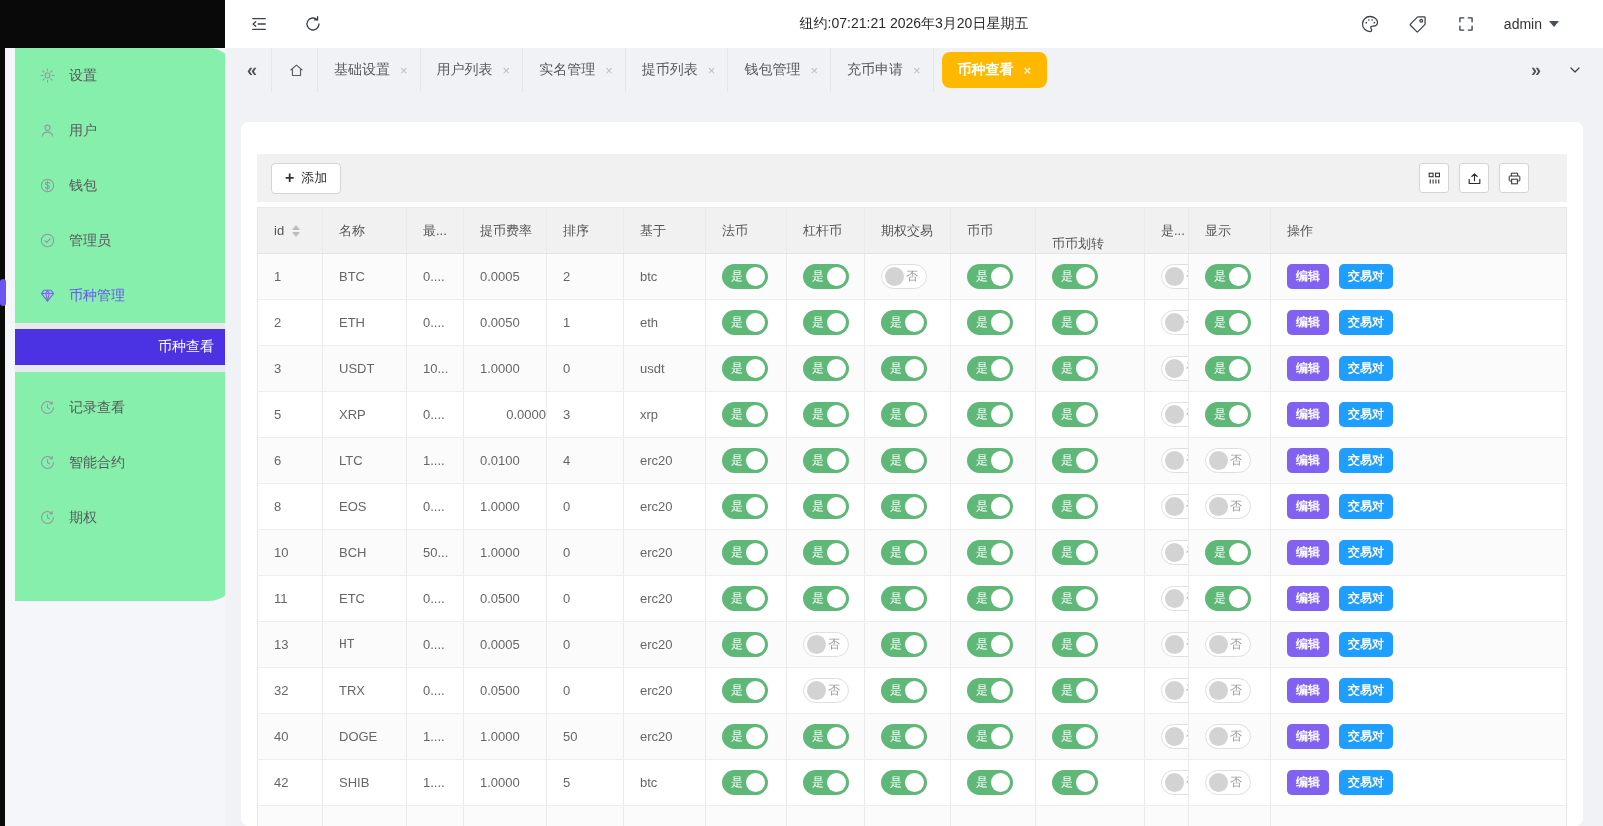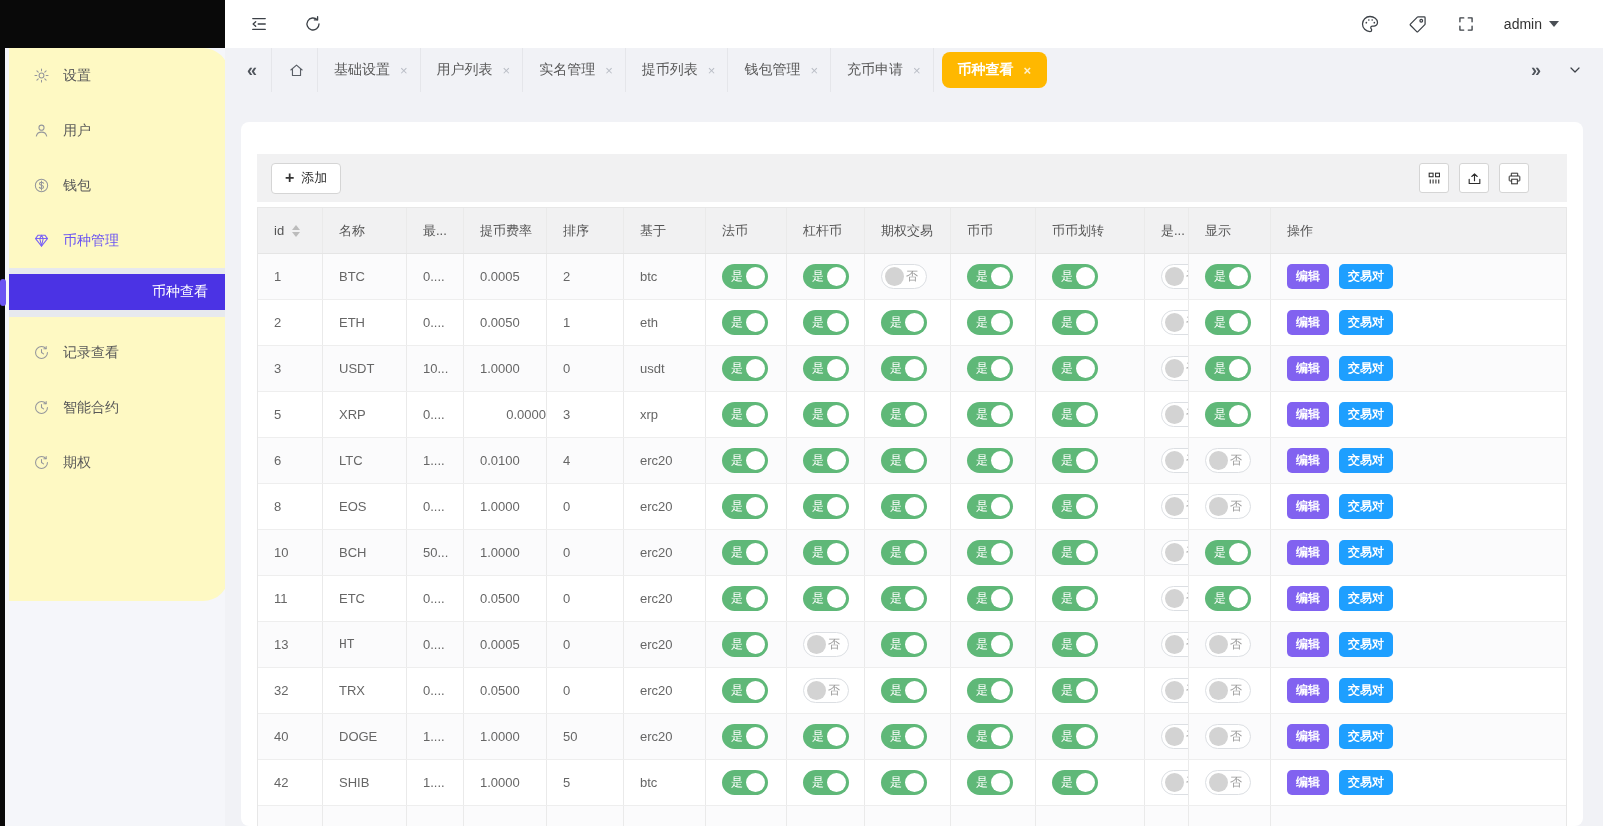--- a/index.html
+++ b/index.html
@@ -14,21 +14,21 @@
   .hicon { display:flex; align-items:center; color:#3c4147; cursor:pointer; }
   .hicon svg { width:20px; height:20px; }
   .hdr-right .gap { width:34px; }
   .clock { position:absolute; left:0; right:0; text-align:center; font-size:14px; color:#2b2b2b; pointer-events:none; }
   .right-icons { margin-left:auto; display:flex; align-items:center; gap:28px; }
   .user-menu { display:flex; align-items:center; gap:7px; font-size:14px; color:#333; cursor:pointer; }
   .caret-down { width:0; height:0; border-left:5px solid transparent; border-right:5px solid transparent; border-top:6px solid #4a4f55; }
 
   
   .sidebar-bg { position:absolute; left:5px; top:48px; width:220px; bottom:0; background:#f5f6fa; }
-  .side-panel { position:absolute; left:9px; top:48px; width:220px; height:553px; background:#fef9c3;
+  .side-panel { position:absolute; left:15px; top:48px; width:220px; height:553px; background:#86efac;
     border-radius:0 26px 26px 0; overflow:hidden; }
   .menu-item { height:55px; display:flex; align-items:center; padding-left:24px; gap:13px;
     font-size:14px; color:#595959; cursor:pointer; }
   .menu-item .mi { display:flex; color:#95979c; }
   .menu-item .mi svg { width:17px; height:17px; }
   .menu-item.parent-active { color:#6b54f2; }
   .menu-item.parent-active .mi { color:#7b63f5; }
   .submenu-wrap { height:49px; background:#e7e9ee; padding:6px 0 7px; }
   .menu-sub { height:36px; margin-left:-5px; width:225px; background:#4b33e4; color:#fff;
     display:flex; align-items:center; padding-left:148px; font-size:14px; cursor:pointer; }
@@ -105,20 +105,21 @@
         <path d="M4.5 5.5h15M11 12h8.5M4.5 18.5h15M8 9.3L5 12l3 2.7"></path>
         </svg>
     </span>
     <span class="gap"></span>
     <span class="hicon">
       <svg viewBox="0 0 24 24" fill="none" stroke="currentColor" stroke-width="1.6" stroke-linecap="round" stroke-linejoin="round">
         <path d="M19.2 12a7.2 7.2 0 1 1-2.1-5.1"></path>
           <path d="M17.5 3.3v3.8h-3.8"></path>
         </svg>
     </span>
+    <div class="clock">纽约:07:21:21 2026年3月20日星期五</div>
     <div class="right-icons">
       <span class="hicon">
         <svg viewBox="0 0 24 24" fill="none" stroke="currentColor" stroke-width="1.5" stroke-linecap="round" stroke-linejoin="round">
           <path d="M12 3a9 9 0 1 0 0 18c1.2 0 2-.8 2-1.9 0-.5-.2-1-.6-1.3-.3-.4-.5-.8-.5-1.3 0-1 .8-1.9 1.9-1.9H17a4.7 4.7 0 0 0 4-4.6C21 6.1 16.9 3 12 3Z"></path>
           <circle cx="7.6" cy="10.4" r="1" fill="currentColor" stroke="none"></circle>
             <circle cx="10.6" cy="7.2" r="1" fill="currentColor" stroke="none"></circle>
           <circle cx="14.6" cy="7.2" r="1" fill="currentColor" stroke="none"></circle>
             <circle cx="17.2" cy="10.4" r="1" fill="currentColor" stroke="none"></circle>
           </svg>
       </span>
@@ -161,20 +162,29 @@
         <span>用户</span>
       </div>
       <div class="menu-item">
         <span class="mi">
           <svg viewBox="0 0 24 24" fill="none" stroke="currentColor" stroke-width="1.5" stroke-linecap="round" stroke-linejoin="round">
             <circle cx="12" cy="12" r="8.7"></circle>
             <path d="M15 8.8c-.6-.9-1.6-1.4-3-1.4-1.7 0-2.9.8-2.9 2.1 0 2.8 5.9 1.7 5.9 4.5 0 1.3-1.3 2.1-3 2.1-1.4 0-2.4-.5-3-1.4M12 5.8v12.4"></path>
           </svg>
         </span>
         <span>钱包</span>
+      </div>
+      <div class="menu-item">
+        <span class="mi">
+          <svg viewBox="0 0 24 24" fill="none" stroke="currentColor" stroke-width="1.5" stroke-linecap="round" stroke-linejoin="round">
+            <circle cx="12" cy="12" r="8.7"></circle>
+            <path d="M8.3 12.3l2.5 2.5 4.9-5.1"></path>
+          </svg>
+        </span>
+        <span>管理员</span>
       </div>
       <div class="menu-item parent-active">
         <span class="mi">
           <svg viewBox="0 0 24 24" fill="none" stroke="currentColor" stroke-width="1.5" stroke-linecap="round" stroke-linejoin="round">
             <path d="M7.2 4.5h9.6l3.6 4.8L12 20 3.6 9.3l3.6-4.8Z"></path>
             <path d="M3.6 9.3h16.8M9.6 9.3 12 20l2.4-10.7M9.6 9.3l2.4-4.8 2.4 4.8"></path>
           </svg>
         </span>
         <span>币种管理</span>
       </div>
@@ -324,21 +334,21 @@
               </div>
               <div class="t-cell" style="width: 78px;">
                 <span>杠杆币</span>
               </div>
               <div class="t-cell" style="width: 86px;">
                 <span>期权交易</span>
               </div>
               <div class="t-cell" style="width: 85px;">
                 <span>币币</span>
               </div>
-              <div class="t-cell" style="width: 109px;">
+              <div class="t-cell" style="width: 109px; align-items: flex-end;">
                 <span>币币划转</span>
               </div>
               <div class="t-cell" style="width: 44px;">
                 <span>是...</span>
               </div>
               <div class="t-cell" style="width: 82px;">
                 <span>显示</span>
               </div>
               <div class="t-cell">
                 <span>操作</span>

